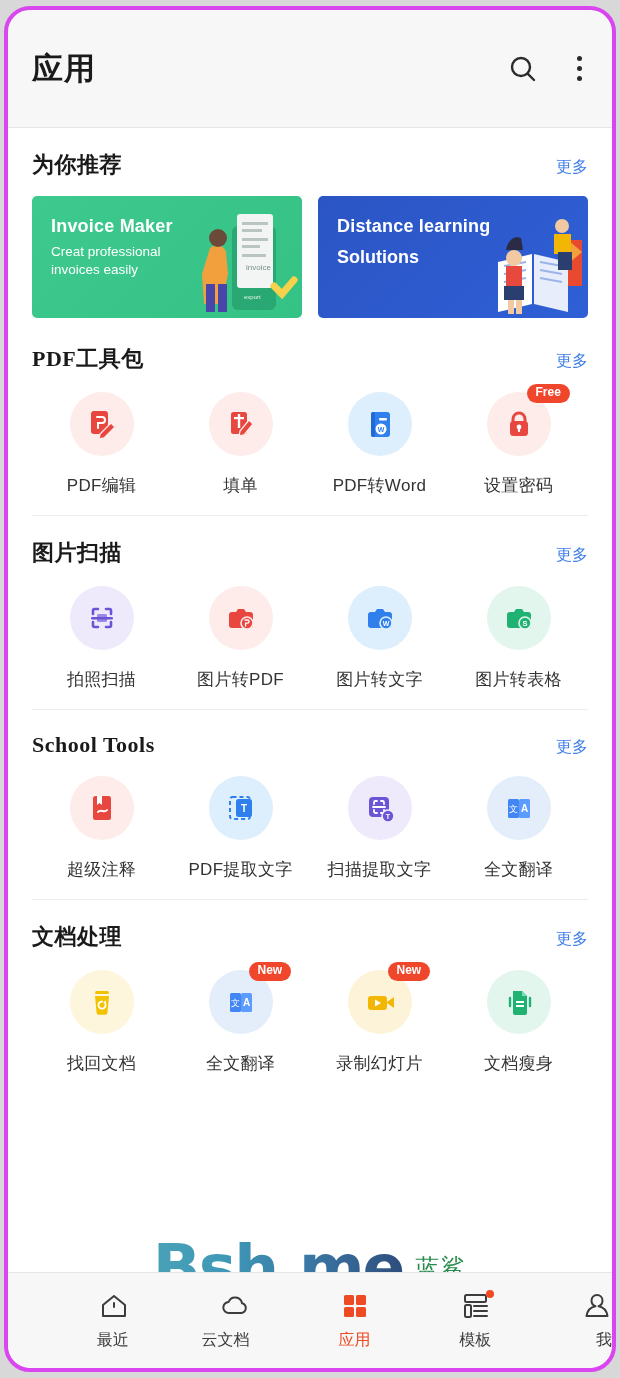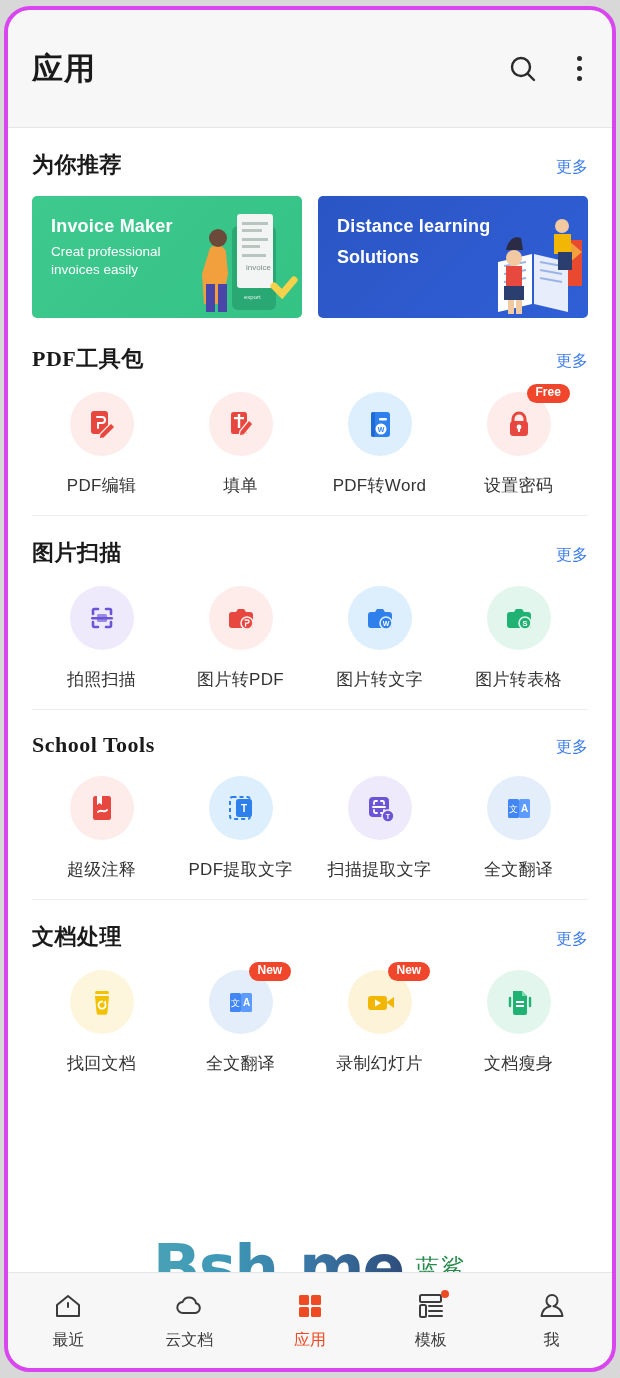--- a/index.html
+++ b/index.html
@@ -96,21 +96,21 @@
   }
   .wm-cn { font-size: 24px; color: #15803d; letter-spacing: 2px; font-weight: 400; }
 
   
   .tabbar {
     flex: 0 0 96px; height: 96px; background: #f7f7f7;
     border-top: 1px solid #e6e6e6;
     display: flex; align-items: center;
     border-radius: 0 0 25px 25px;
   }
-  .tab { flex: 1 1 0; display: flex; flex-direction: column; align-items: center; gap: 9px; cursor: pointer; position: relative; }
+  .tab { flex: 1 1 0; display: flex; flex-direction: column; align-items: flex-end; gap: 9px; cursor: pointer; position: relative; }
   .tab-label { font-size: 16px; color: #3c3c3c; }
   .tab.active .tab-label { color: #ee4b24; }
   .tab-ico { width: 30px; height: 30px; position: relative; }
   .dot-badge { position: absolute; top: -1px; right: -3px; width: 8px; height: 8px; border-radius: 50%; background: #ee4b24; }
 </style>
 </head>
 <body>
 
 <div class="phone">
 

